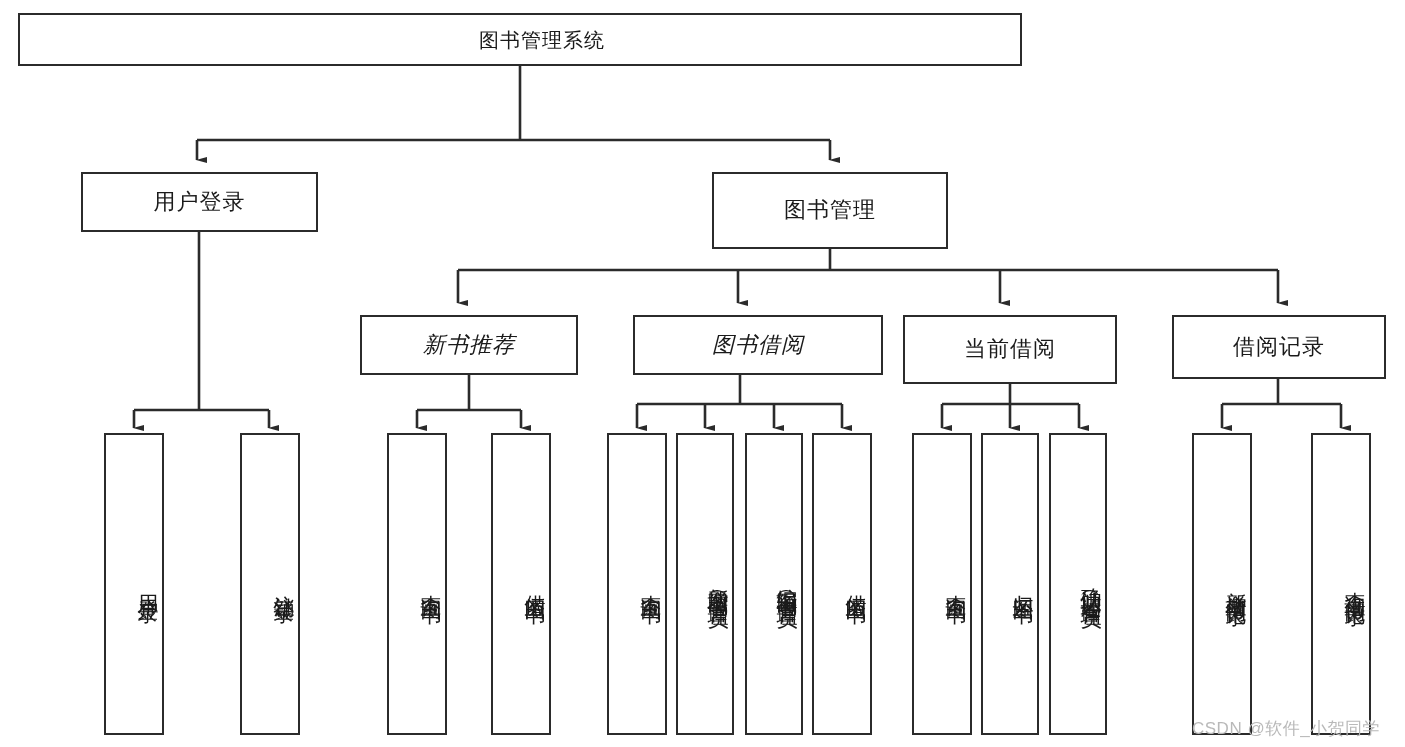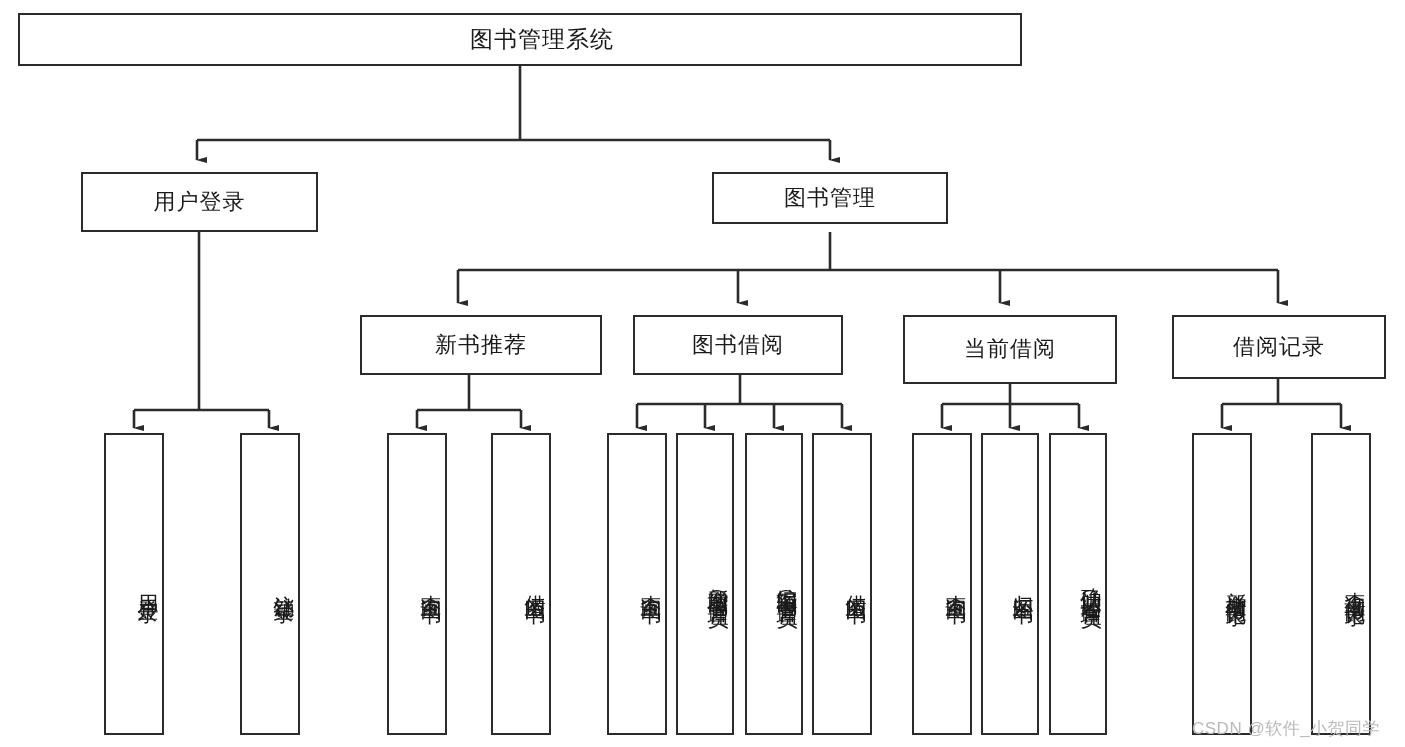--- a/index.html
+++ b/index.html
@@ -34,21 +34,21 @@
     align-items: center;
     justify-content: center;
     color: #1a1a1a;
   }
   .node.horiz {
     font-size: 22px;
     letter-spacing: 1px;
     line-height: 1.2;
   }
   .node.root {
-    font-size: 23px;
+    font-size: 20px;
     padding-left: 44px;
   }
   .node.vert {
     writing-mode: vertical-rl;
     text-orientation: upright;
     font-size: 21px;
     letter-spacing: 3px;
     padding-top: 6px;
     padding-bottom: 6px;
     align-items: flex-start;
@@ -123,28 +123,28 @@
     </g>
   </svg>
 
   <div class="node horiz root" style="left:18px; top:13px; width:1004px; height:53px;">
     <span>图书管理系统</span>
   </div>
 
   <div class="node horiz" style="left:81px; top:172px; width:237px; height:60px;">
     <span>用户登录</span>
   </div>
-  <div class="node horiz" style="left:712px; top:172px; width:236px; height:52px;">
+  <div class="node horiz" style="left:712px; top:172px; width:236px; height:77px;">
     <span>图书管理</span>
   </div>
 
-  <div class="node horiz" style="left:360px; top:315px; width:242px; height:60px;">
+  <div class="node horiz" style="left:360px; top:315px; width:218px; height:60px;font-style:italic;">
     <span>新书推荐</span>
   </div>
-  <div class="node horiz" style="left:633px; top:315px; width:210px; height:60px;">
+  <div class="node horiz" style="left:633px; top:315px; width:250px; height:60px;font-style:italic;">
     <span>图书借阅</span>
   </div>
   <div class="node horiz" style="left:903px; top:315px; width:214px; height:69px;">
     <span>当前借阅</span>
   </div>
   <div class="node horiz" style="left:1172px; top:315px; width:214px; height:64px;">
     <span>借阅记录</span>
   </div>
 
   <div class="node vert" style="left:104px; top:433px; width:60px; height:302px;">

